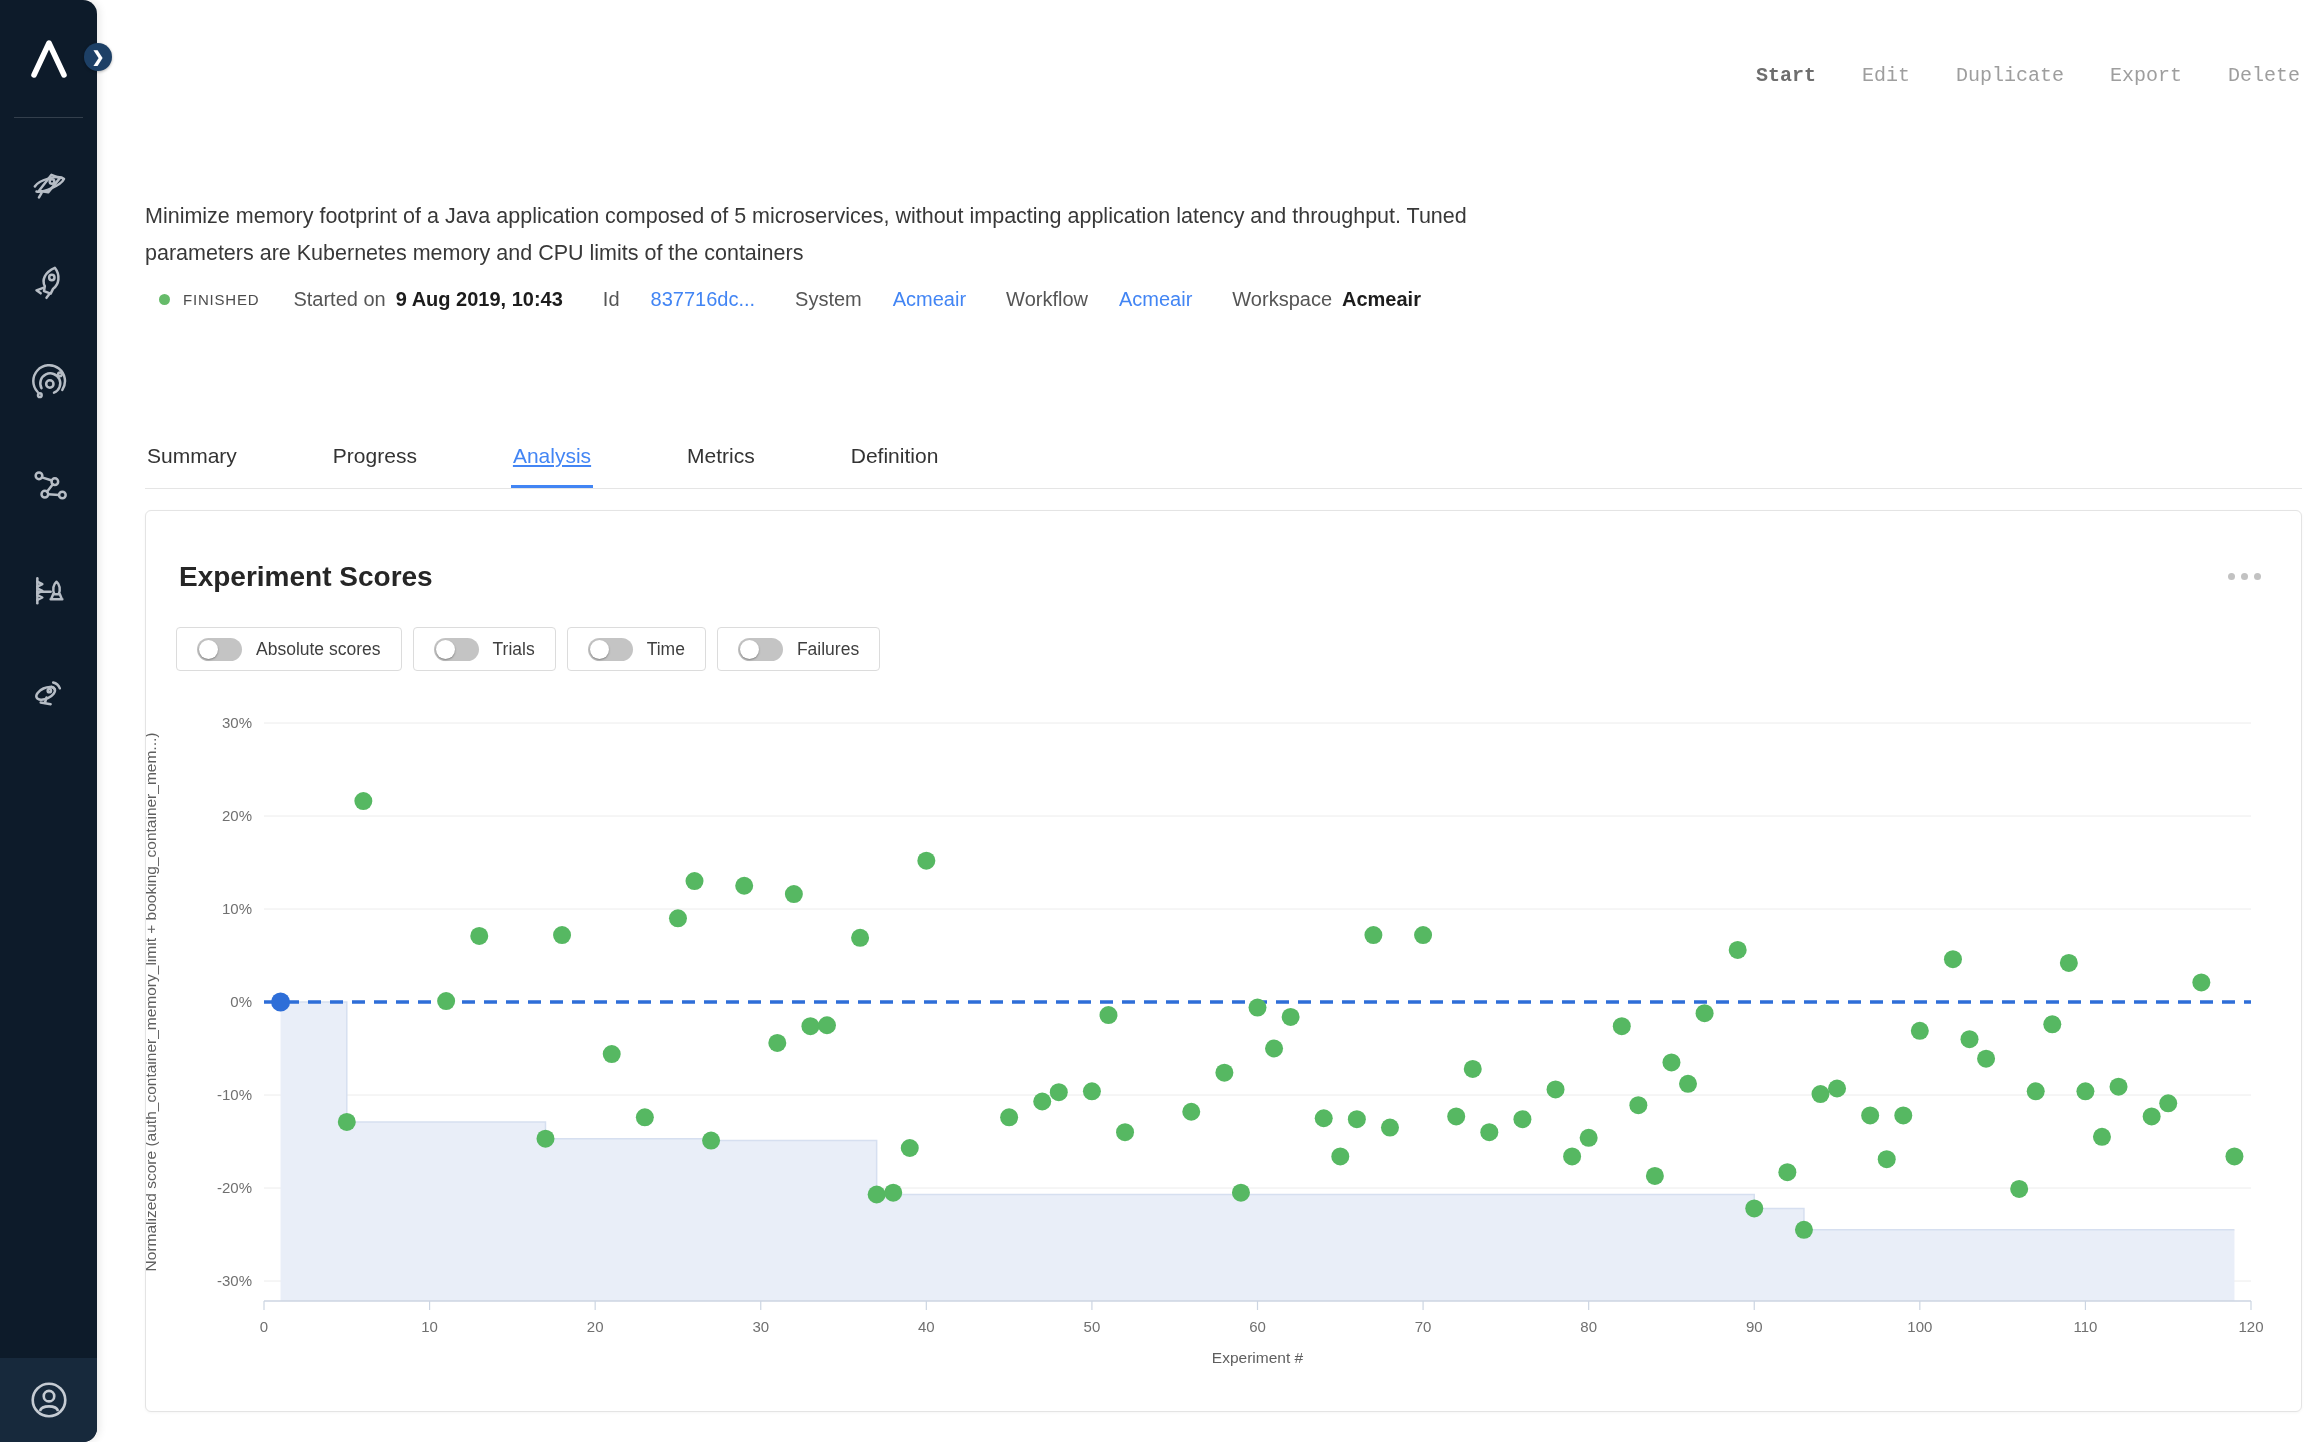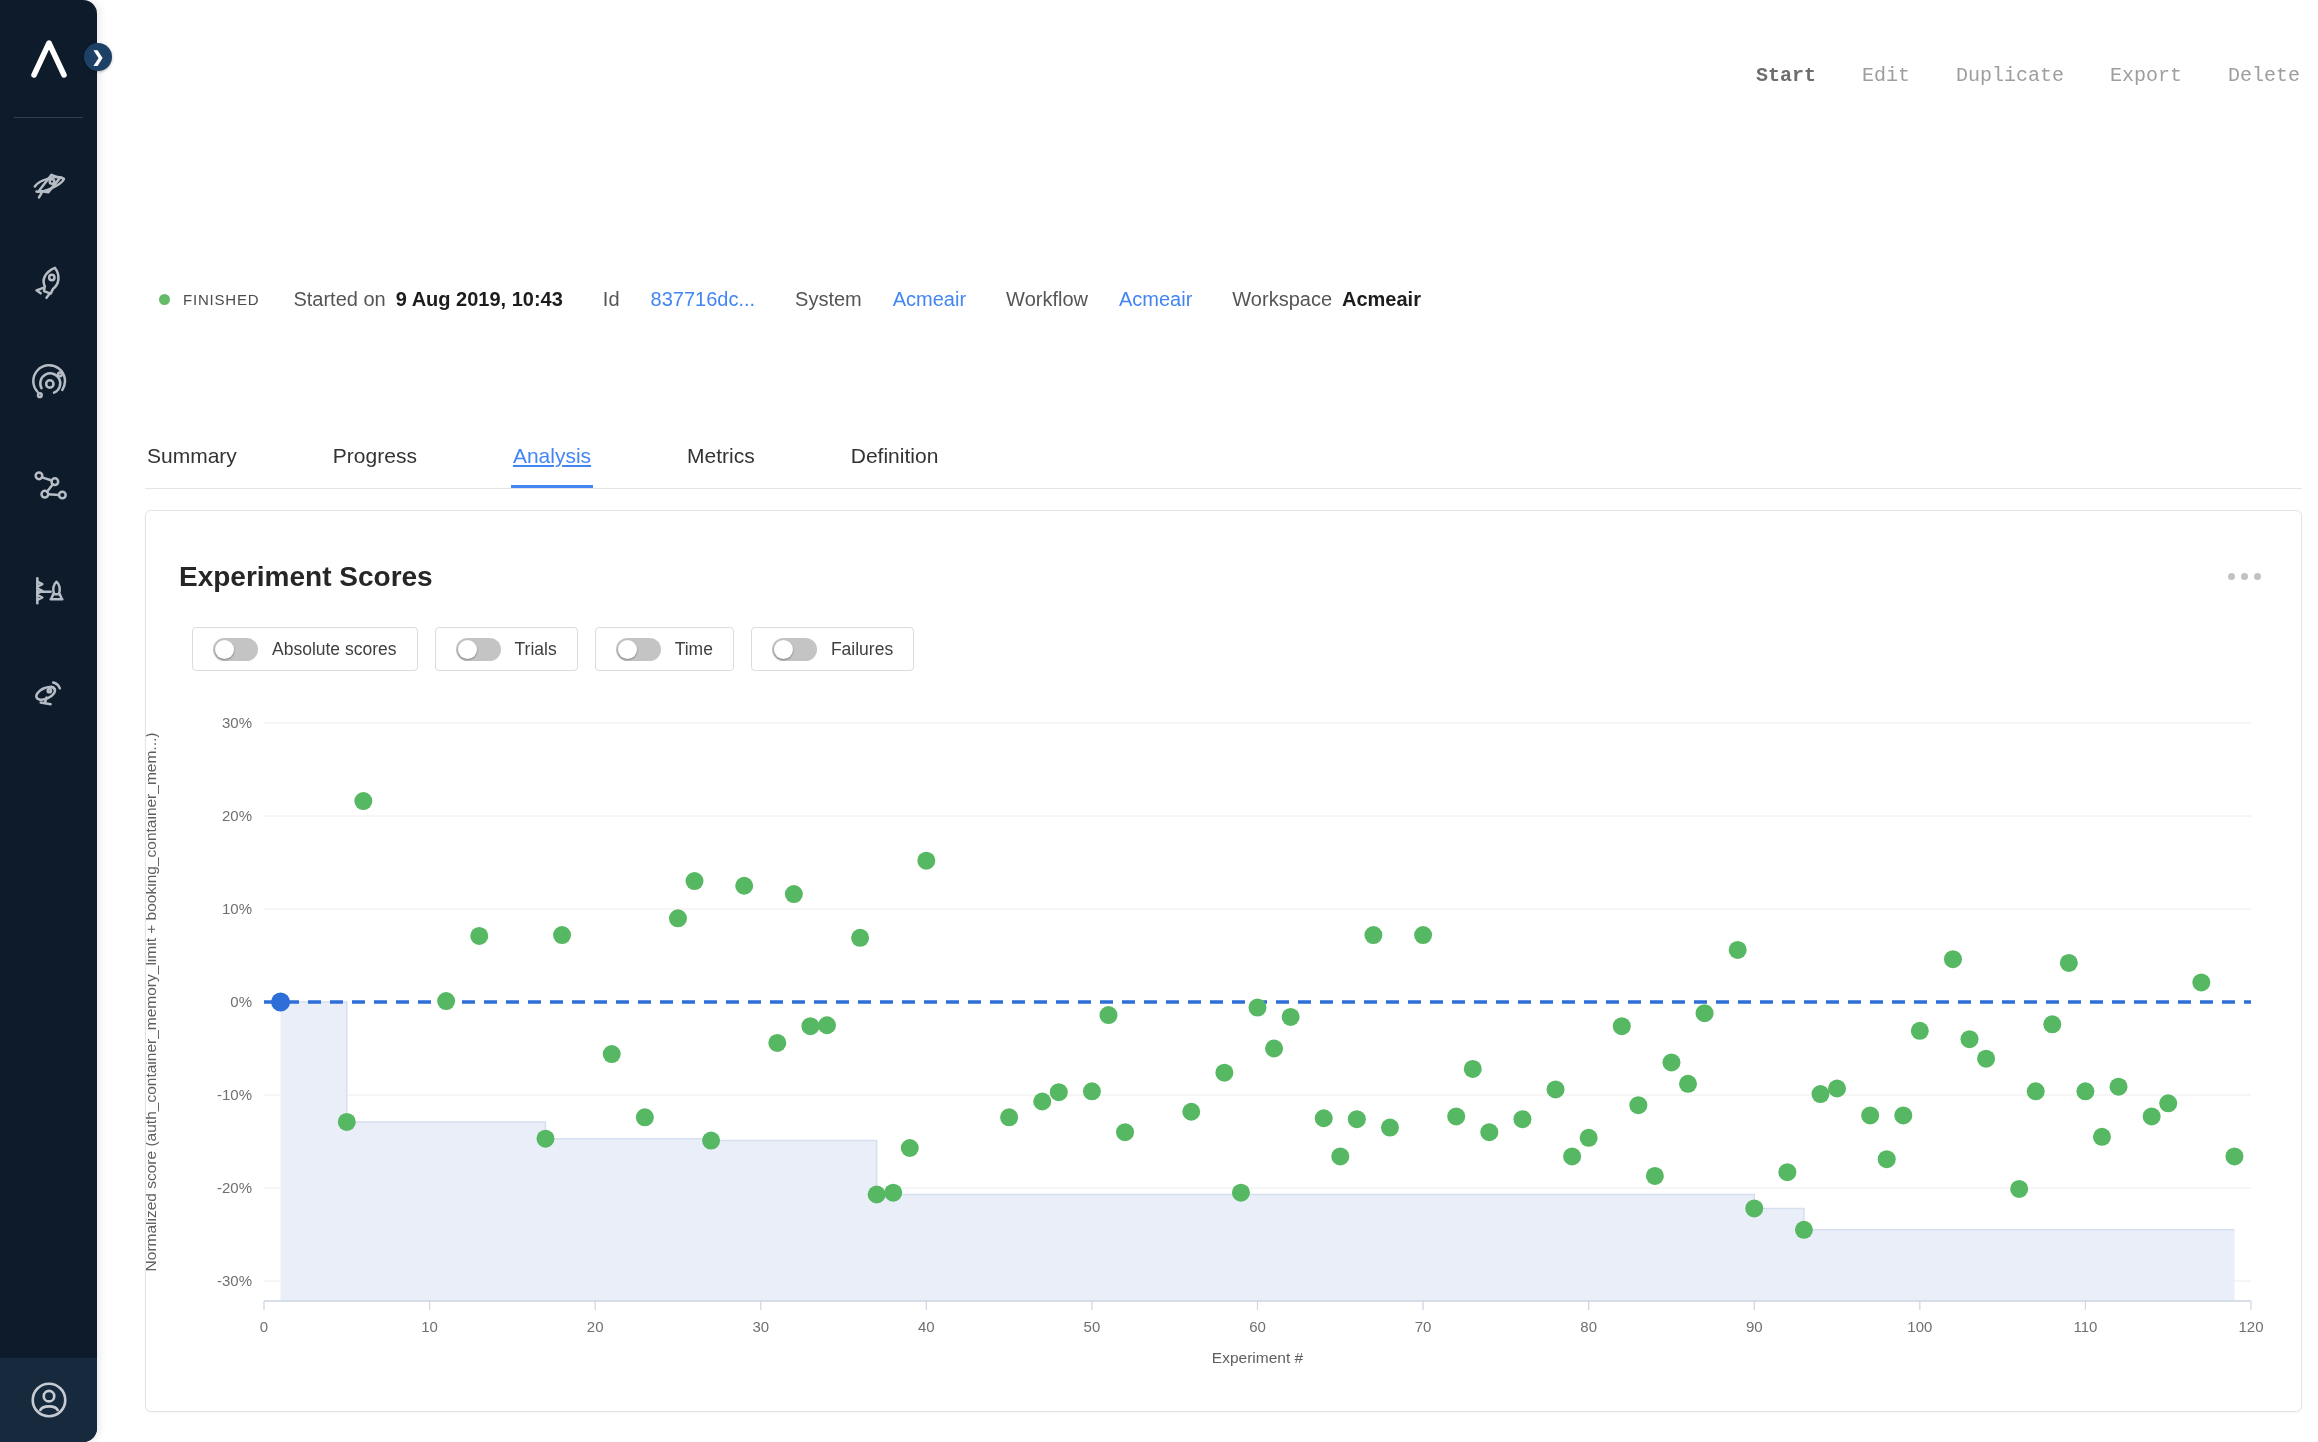--- a/index.html
+++ b/index.html
@@ -50,21 +50,21 @@
   .tab { font-size:21px; color:#333; padding:2px 2px 17px 2px; border-bottom:3px solid transparent;
          cursor:pointer; }
   .tab.active { color:#4285f4; border-bottom-color:#4285f4;text-decoration:underline; }
 
   
   .card { position:absolute; left:145px; top:510px; width:2157px; height:902px; background:#fff;
           border:1px solid #e4e4e4; border-radius:6px; box-shadow:0 1px 3px rgba(0,0,0,.04); }
   .panel-title { position:absolute; left:33px; top:50px; font-size:28px; color:#262626; }
   .menu-dots { position:absolute; right:40px; top:62px; display:flex; gap:6px; cursor:pointer; }
   .menu-dots i { width:7px; height:7px; border-radius:50%; background:#c2c2c2; }
-  .chips { position:absolute; left:46px; top:116px; display:flex; gap:17px; }
+  .chips { position:absolute; left:30px; top:116px; display:flex; gap:11px; }
   .chip { height:44px; border:1px solid #dcdcdc; border-radius:4px; background:#fff; display:flex;
           align-items:center; gap:14px; padding:0 20px; cursor:pointer; }
   .switch { position:relative; width:45px; height:23px; border-radius:12px; background:#c4c4c4; }
   .switch .knob { position:absolute; left:2px; top:2px; width:19px; height:19px; border-radius:50%;
                   background:#fff; box-shadow:0 1px 2px rgba(0,0,0,.35); }
   .chip-label { font-size:17.5px; color:#3f3f3f; }
   .chart-svg { position:absolute; left:0; top:0; width:2157px; height:902px; }
 </style>
 </head>
 <body>
@@ -148,20 +148,22 @@
 
 
   <div class="actions">
     <button class="action-btn primary">Start</button>
     <button class="action-btn">Edit</button>
     <button class="action-btn">Duplicate</button>
     <button class="action-btn">Export</button>
     <button class="action-btn">Delete</button>
   </div>
 
+  <p class="description">Minimize memory footprint of a Java application composed of 5 microservices, without impacting application latency and throughput. Tuned
+parameters are Kubernetes memory and CPU limits of the containers</p>
 
   <div class="meta-row">
     <span class="status">
       <span class="status-dot"></span>
       <span class="status-label">FINISHED</span>
     </span>
     <span class="meta-item">
       <span class="lbl">Started on</span><span class="val-bold">9 Aug 2019, 10:43</span>
     </span>
     <span class="meta-item">

